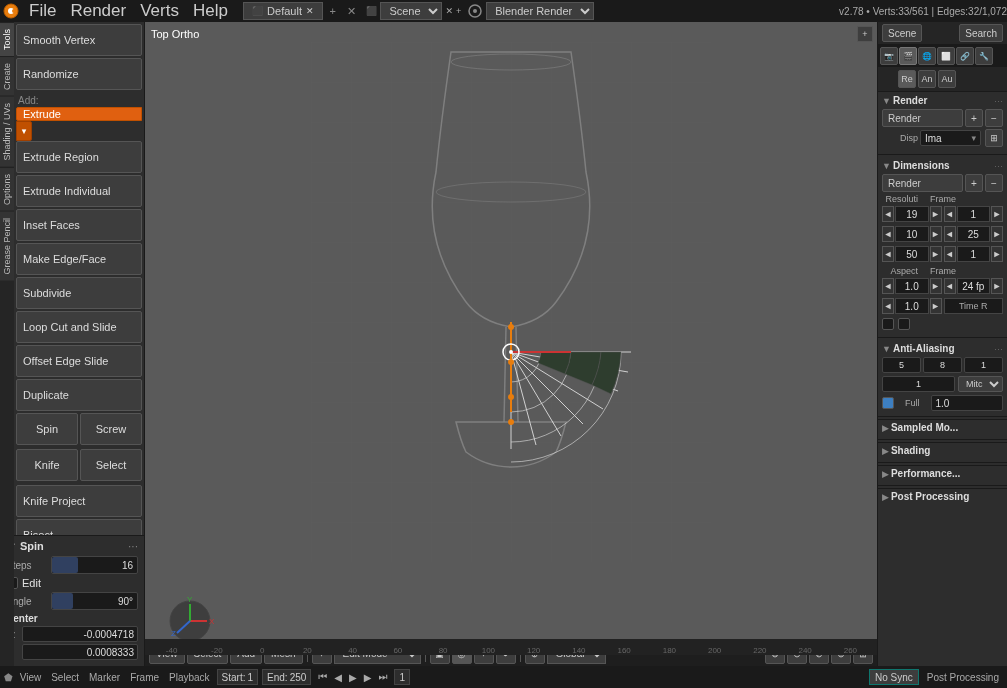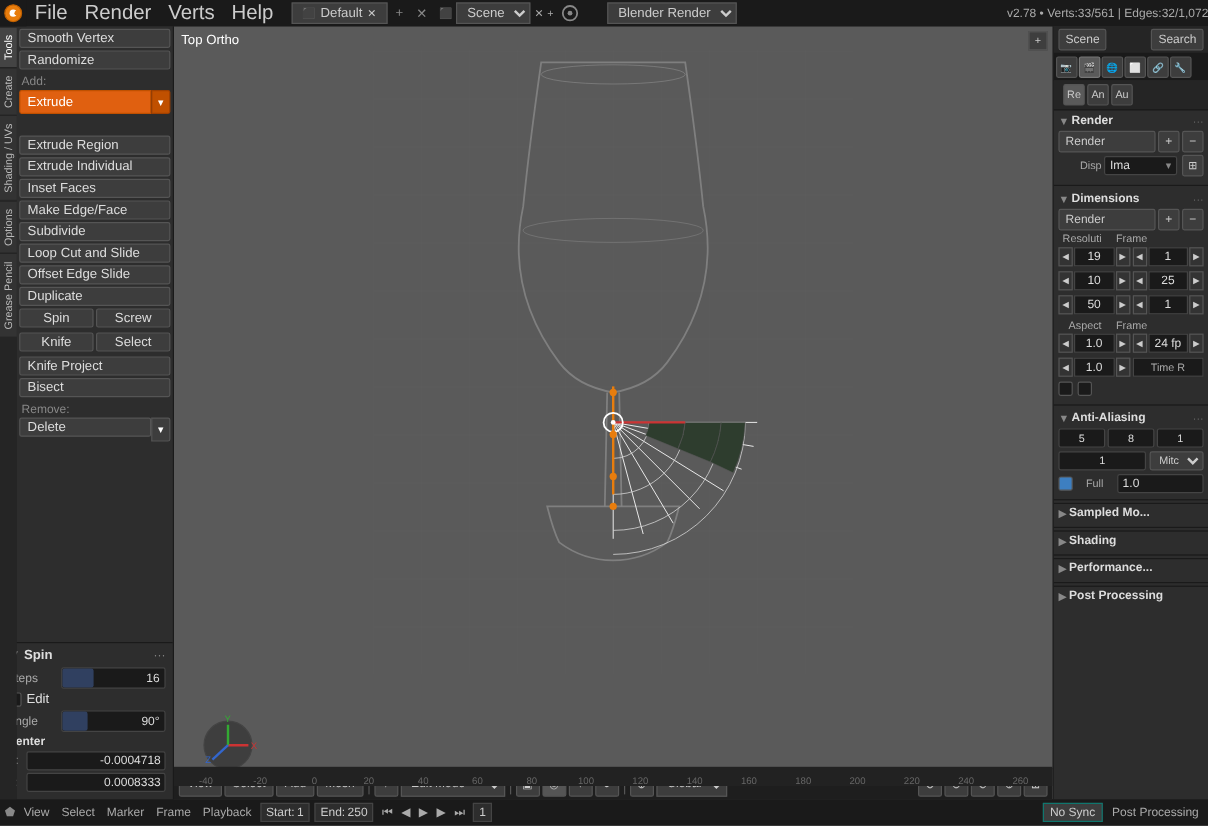--- a/index.html
+++ b/index.html
@@ -46,21 +46,20 @@
     }
     .top-menubar .spacer { flex: 1; }
     .top-menubar .engine-select {
       background: #3d3d3d;
       border: 1px solid #555;
       color: #ccc;
       height: 18px;
       padding: 0 4px;
       font-size: 11px;
       margin-right: 4px;
-      margin-left: 20px;
     }
     .workspace-tab {
       background: #3d3d3d;
       border: 1px solid #555;
       color: #ccc;
       height: 18px;
       padding: 0 8px;
       display: flex;
       align-items: center;
       gap: 4px;
@@ -138,21 +137,21 @@
     .tools-panel::-webkit-scrollbar { width: 4px; }
     .tools-panel::-webkit-scrollbar-track { background: #1a1a1a; }
     .tools-panel::-webkit-scrollbar-thumb { background: #555; }
 
     .tool-btn {
       display: block;
       width: 100%;
       background: #3d3d3d;
       border: 1px solid #555;
       color: #ddd;
-      height: 16px;
+      height: 32px;
       margin-bottom: 2px;
       padding: 0 6px;
       text-align: left;
       font-size: 11px;
       cursor: pointer;
       border-radius: 2px;
     }
     .section-label {
       color: #888;
       font-size: 10px;
@@ -164,21 +163,22 @@
       margin-bottom: 2px;
     }
     .tool-btn-group .tool-btn {
       flex: 1;
       width: auto;
       text-align: center;
     }
     .extrude-row {
       display: flex;
       gap: 0;
-      margin-bottom: 18px;
+      margin-bottom: 0;
+      flex-direction: column;
     }
     .extrude-main {
       flex: 1;
       background: #e06010;
       border: 1px solid #c05000;
       color: #fff;
       height: 20px;
       padding: 0 6px;
       text-align: left;
       font-size: 11px;
@@ -355,21 +355,21 @@
       justify-content: space-between;
       padding: 2px 4px;
       background: #252525;
       border-bottom: 1px solid #1a1a1a;
     }
 
     .r-icon-row {
       display: flex;
       align-items: center;
       gap: 2px;
-      padding: 3px 8px;
+      padding: 3px 20px;
       background: #252525;
       border-bottom: 1px solid #1a1a1a;
     }
     .r-icon {
       width: 18px;
       height: 18px;
       background: #3d3d3d;
       border: 1px solid #555;
       border-radius: 2px;
       display: flex;

